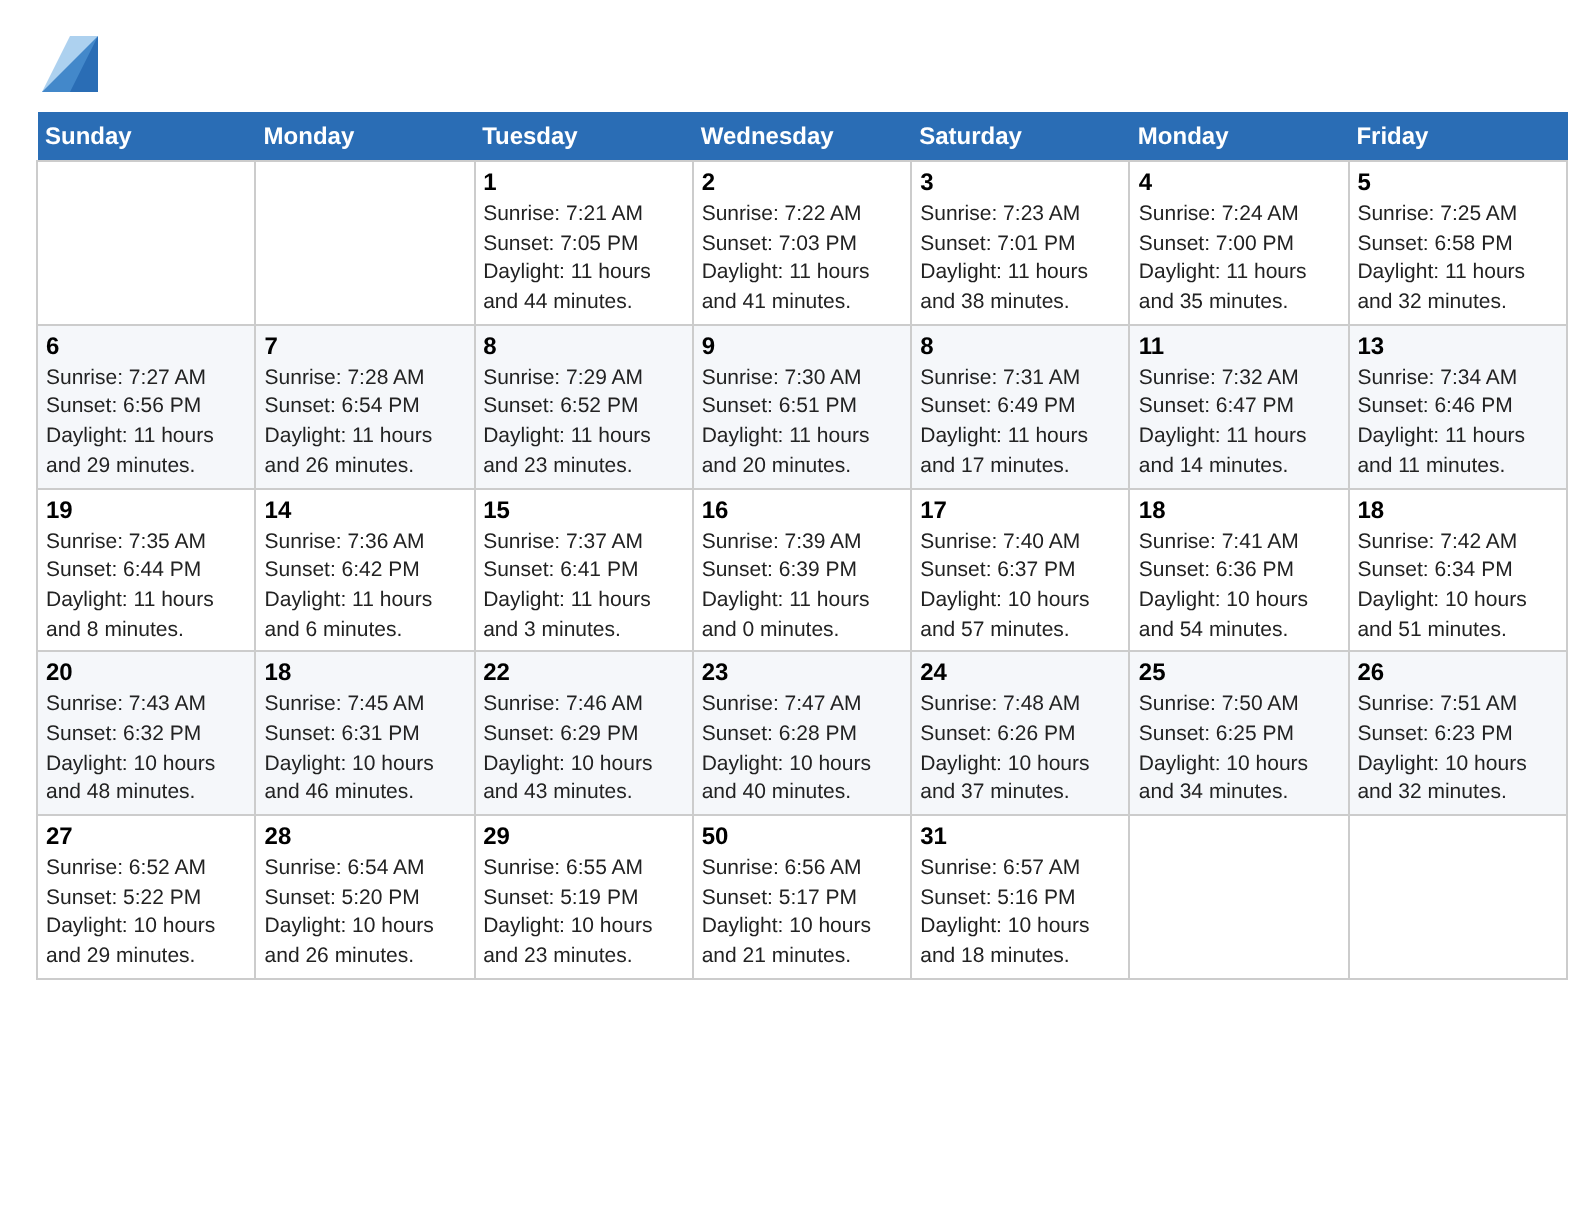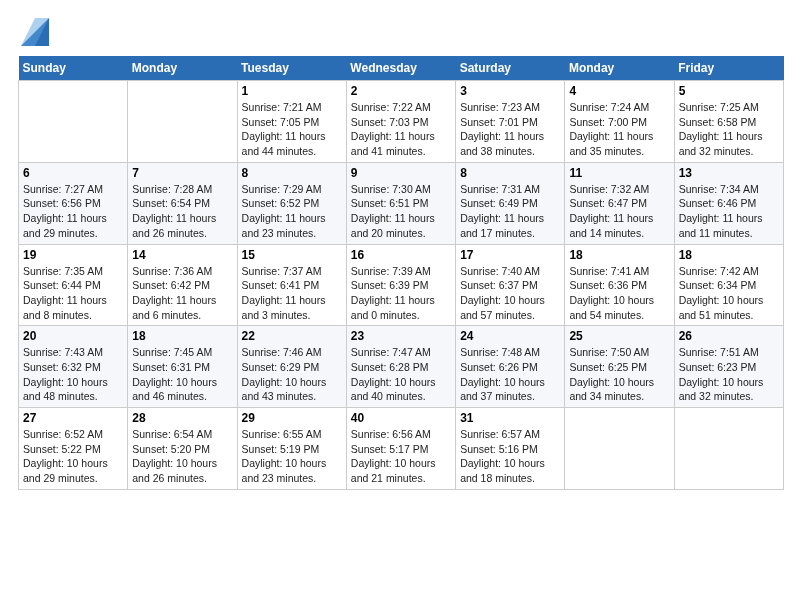--- a/index.html
+++ b/index.html
@@ -255,21 +255,21 @@
           </td>
           <td>
             <span class="cell-day">28</span>
             <div class="cell-info">Sunrise: 6:54 AM<br>Sunset: 5:20 PM<br>Daylight: 10 hours and 26 minutes.</div>
           </td>
           <td>
             <span class="cell-day">29</span>
             <div class="cell-info">Sunrise: 6:55 AM<br>Sunset: 5:19 PM<br>Daylight: 10 hours and 23 minutes.</div>
           </td>
           <td>
-            <span class="cell-day">40</span>
+            <span class="cell-day">50</span>
             <div class="cell-info">Sunrise: 6:56 AM<br>Sunset: 5:17 PM<br>Daylight: 10 hours and 21 minutes.</div>
           </td>
           <td>
             <span class="cell-day">31</span>
             <div class="cell-info">Sunrise: 6:57 AM<br>Sunset: 5:16 PM<br>Daylight: 10 hours and 18 minutes.</div>
           </td>
           <td class="empty-cell"></td>
           <td class="empty-cell"></td>
         </tr>
       </tbody>

